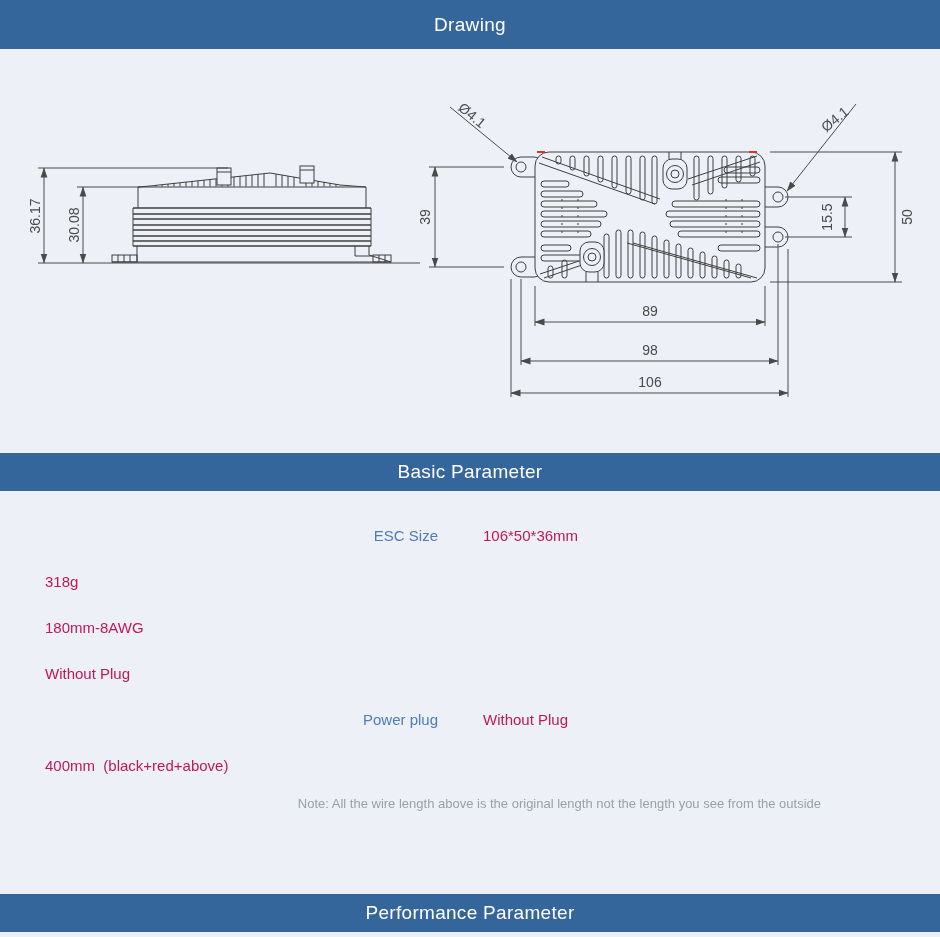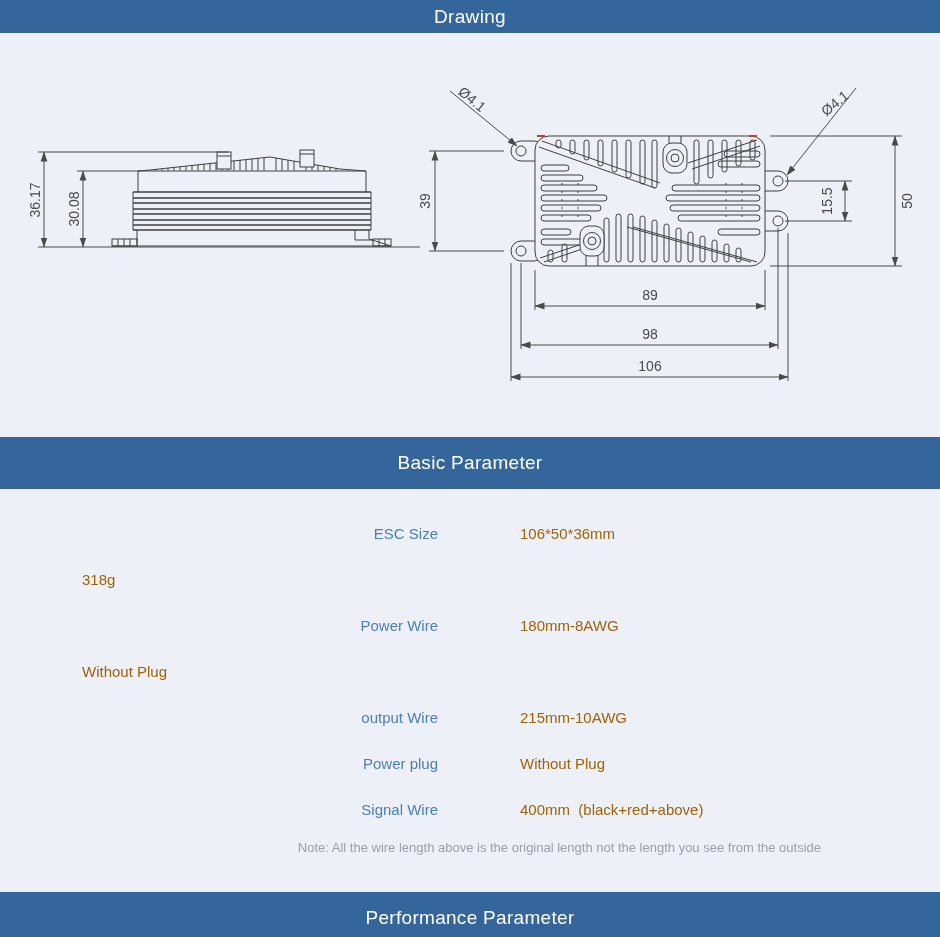--- a/index.html
+++ b/index.html
@@ -2,33 +2,33 @@
 <html><head>
 <meta charset="utf-8">
 <style>
   html,body{margin:0;padding:0;}
   body{
     width:940px;height:937px;overflow:hidden;position:relative;
     background:#edf0f7;
     font-family:"Liberation Sans","DejaVu Sans",sans-serif;
   }
   .section-bar{
-    width:940px;height:52px;background:#34669b;color:#ffffff;
+    width:940px;height:38px;background:#34669b;color:#ffffff;
     display:flex;align-items:center;justify-content:center;
     font-size:19px;letter-spacing:0.3px;
   }
-  .section-bar.first{height:33px;}
+  .section-bar.first{height:49px;}
   .drawing-area{width:940px;height:404px;position:relative;background:#edf0f7;}
   .params-area{width:821px;height:403px;background:#edf0f7;padding-top:21px;box-sizing:border-box;}
   .param-row{height:46px;display:flex;align-items:center;}
   .param-label{
     width:438px;text-align:right;color:#4b7db8;font-size:15px;flex:0 0 438px;
   }
   .param-value{
-    margin-left:82px;color:#a16207;font-size:15px;white-space:pre;
+    margin-left:45px;color:#be185d;font-size:15px;white-space:pre;
   }
   .note-line{
     margin-top:8px;text-align:right;color:#9aa0a8;font-size:13px;
   }
   
   .ln{stroke:#3f3f3f;stroke-width:1;fill:none;}
   .lnb{stroke:#3f3f3f;stroke-width:1.3;fill:none;}
   .fillbg{fill:#edf0f7;stroke:#3f3f3f;stroke-width:1;}
   .slot{fill:none;stroke:#3f3f3f;stroke-width:1;}
   .dash{stroke:#3f3f3f;stroke-width:1;stroke-dasharray:2,6;fill:none;}
@@ -248,36 +248,30 @@
 
 <section class="params-area">
   <div class="param-row">
     <span class="param-label">ESC Size</span>
     <span class="param-value">106*50*36mm</span>
   </div>
   <div class="param-row">
     <span class="param-value">318g</span>
   </div>
   <div class="param-row">
-    <span class="param-label">Power Wire</span>
     <span class="param-value">180mm-8AWG</span>
   </div>
   <div class="param-row">
     <span class="param-value">Without Plug</span>
-  </div>
-  <div class="param-row">
-    <span class="param-label">output Wire</span>
-    <span class="param-value">215mm-10AWG</span>
   </div>
   <div class="param-row">
     <span class="param-label">Power plug</span>
     <span class="param-value">Without Plug</span>
   </div>
   <div class="param-row">
-    <span class="param-label">Signal Wire</span>
     <span class="param-value">400mm  (black+red+above)</span>
   </div>
   <div class="note-line">Note: All the wire length above is the original length not the length you see from the outside</div>
 </section>
 
 <header class="section-bar">
   <span>Performance Parameter</span>
 </header>
 
 </body></html>

